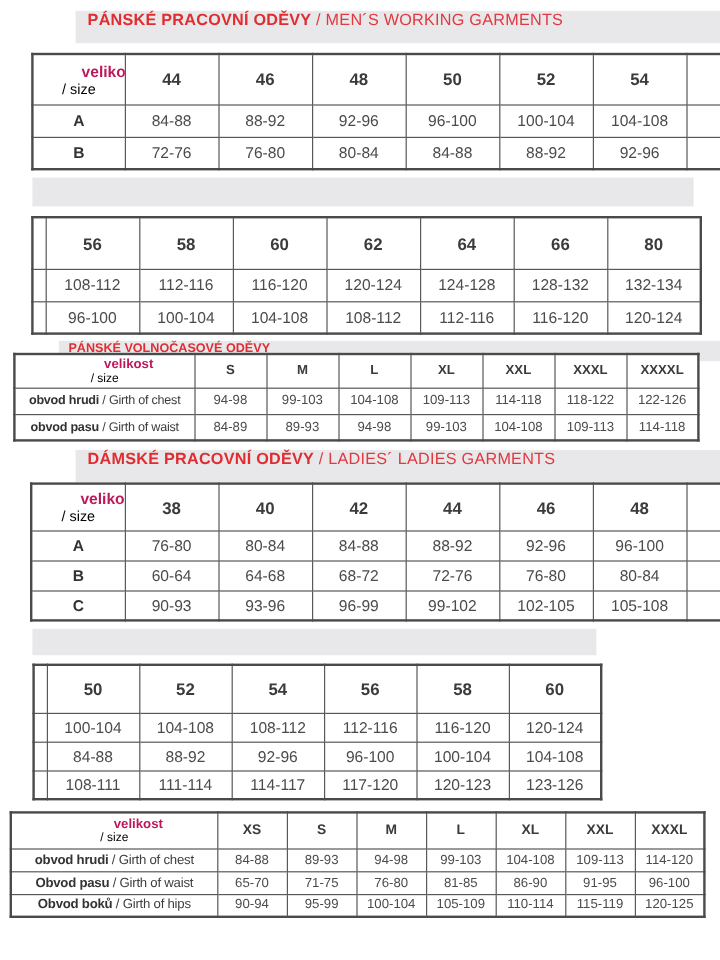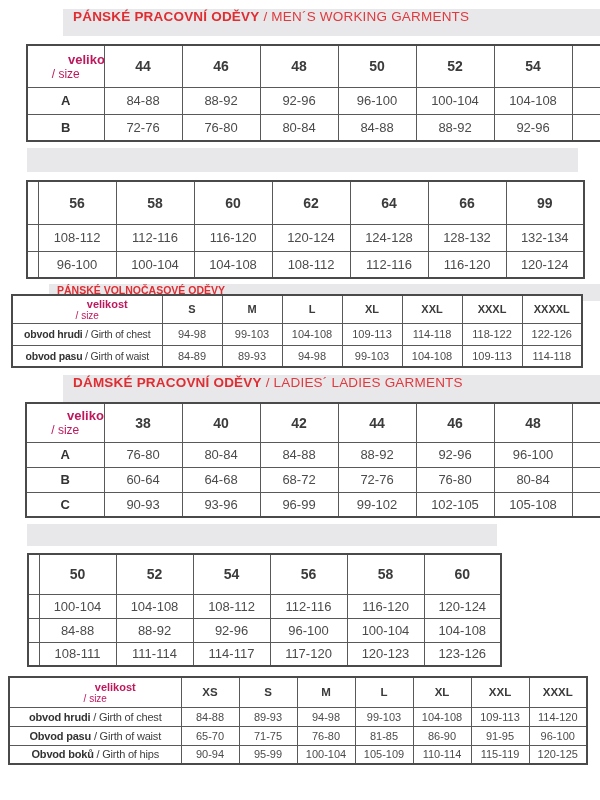--- a/index.html
+++ b/index.html
@@ -31,21 +31,21 @@
   .table-box table {
     border-collapse:collapse; table-layout:fixed; background:#fff;
     border:2px solid #4a4a4a;
   }
   .table-box th, .table-box td {
     border:1px solid #595959; text-align:center; vertical-align:middle;
     overflow:hidden; color:#4b4b4b; font-weight:400;
   }
   .table-box th.col-head { font-weight:700; color:#3b3b3b; }
   .sh-bold { font-weight:700; color:#be185d;padding-left:40px; }
-  .sh-sub  { font-weight:400; color:#be185d; }
+  .sh-sub  { font-weight:400; color:#000000; }
   .row-label b { font-weight:700; color:#333; }
   .row-label span { color:#3d3d3d; }
 
   
   #t1 { left:26px; top:44px; }
   #t1 table { width:623px; }
   #t1 tr:first-child > *:first-child { width:77px; }
   #t1 tr:first-child > * { width:78px; }
   #t1 th { height:42px; font-size:14px; }
   #t1 td { height:27px; font-size:13px; }
@@ -149,21 +149,21 @@
     <table>
       <tbody>
         <tr>
           <th class="size-head"></th>
           <th class="col-head">56</th>
           <th class="col-head">58</th>
           <th class="col-head">60</th>
           <th class="col-head">62</th>
           <th class="col-head">64</th>
           <th class="col-head">66</th>
-          <th class="col-head">99</th>
+          <th class="col-head">80</th>
         </tr>
         <tr>
           <td class="row-label"></td>
           <td class="val">108-112</td>
           <td class="val">112-116</td>
           <td class="val">116-120</td>
           <td class="val">120-124</td>
           <td class="val">124-128</td>
           <td class="val">128-132</td>
           <td class="val">132-134</td>

